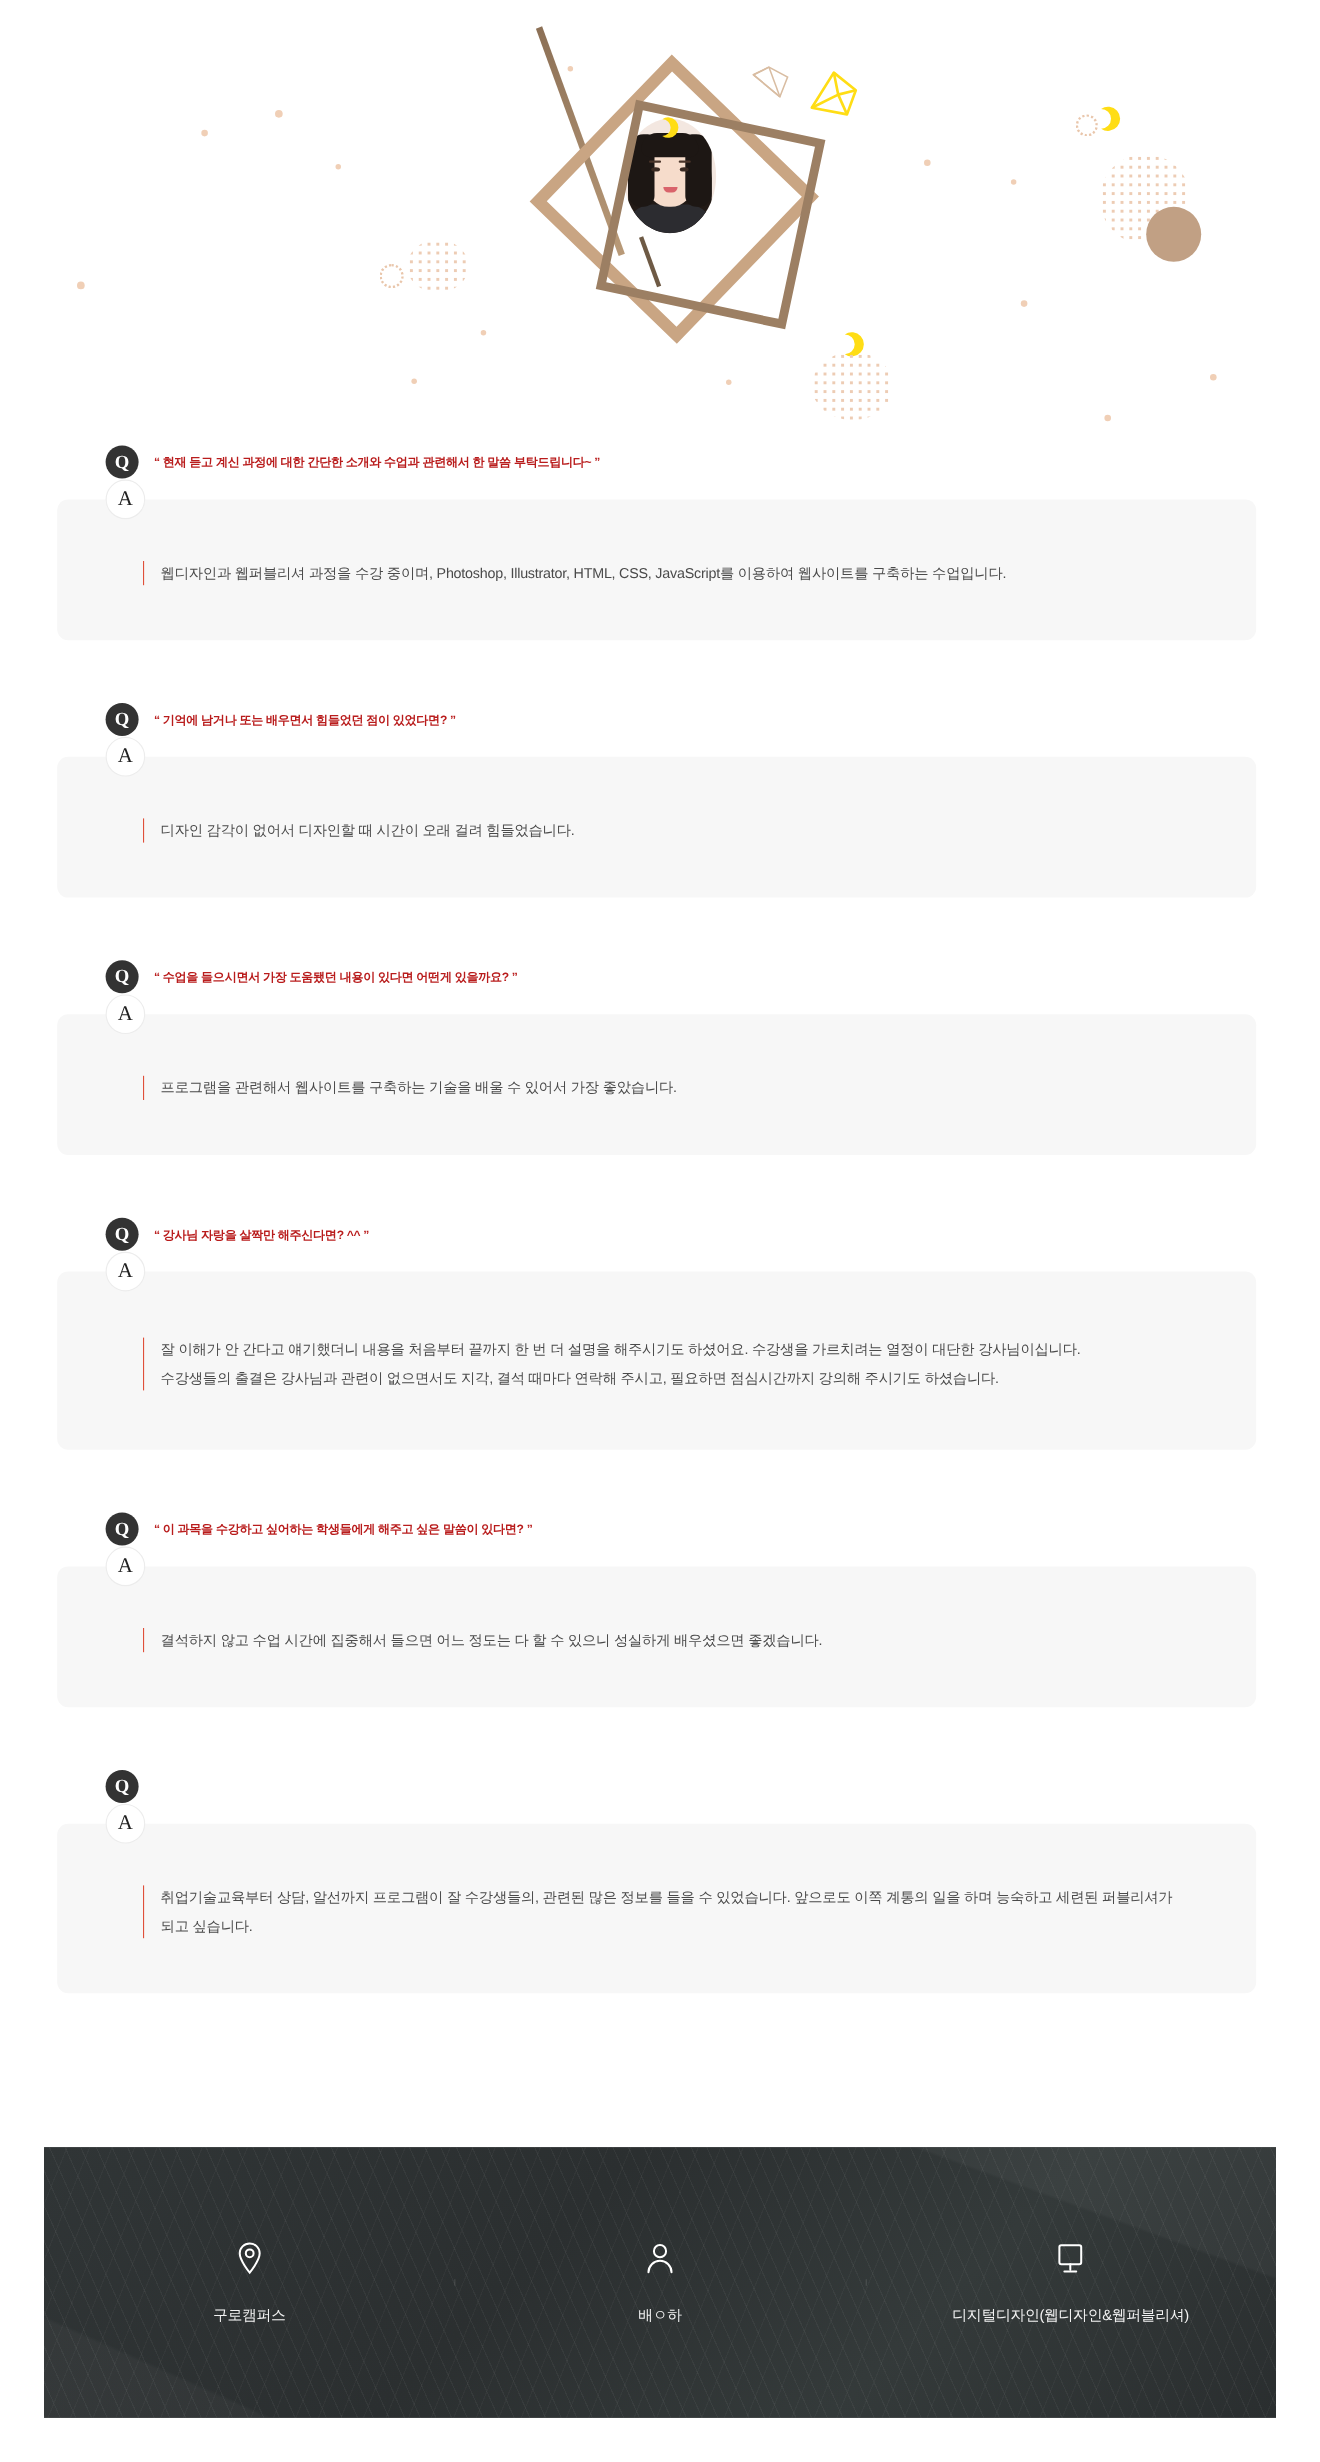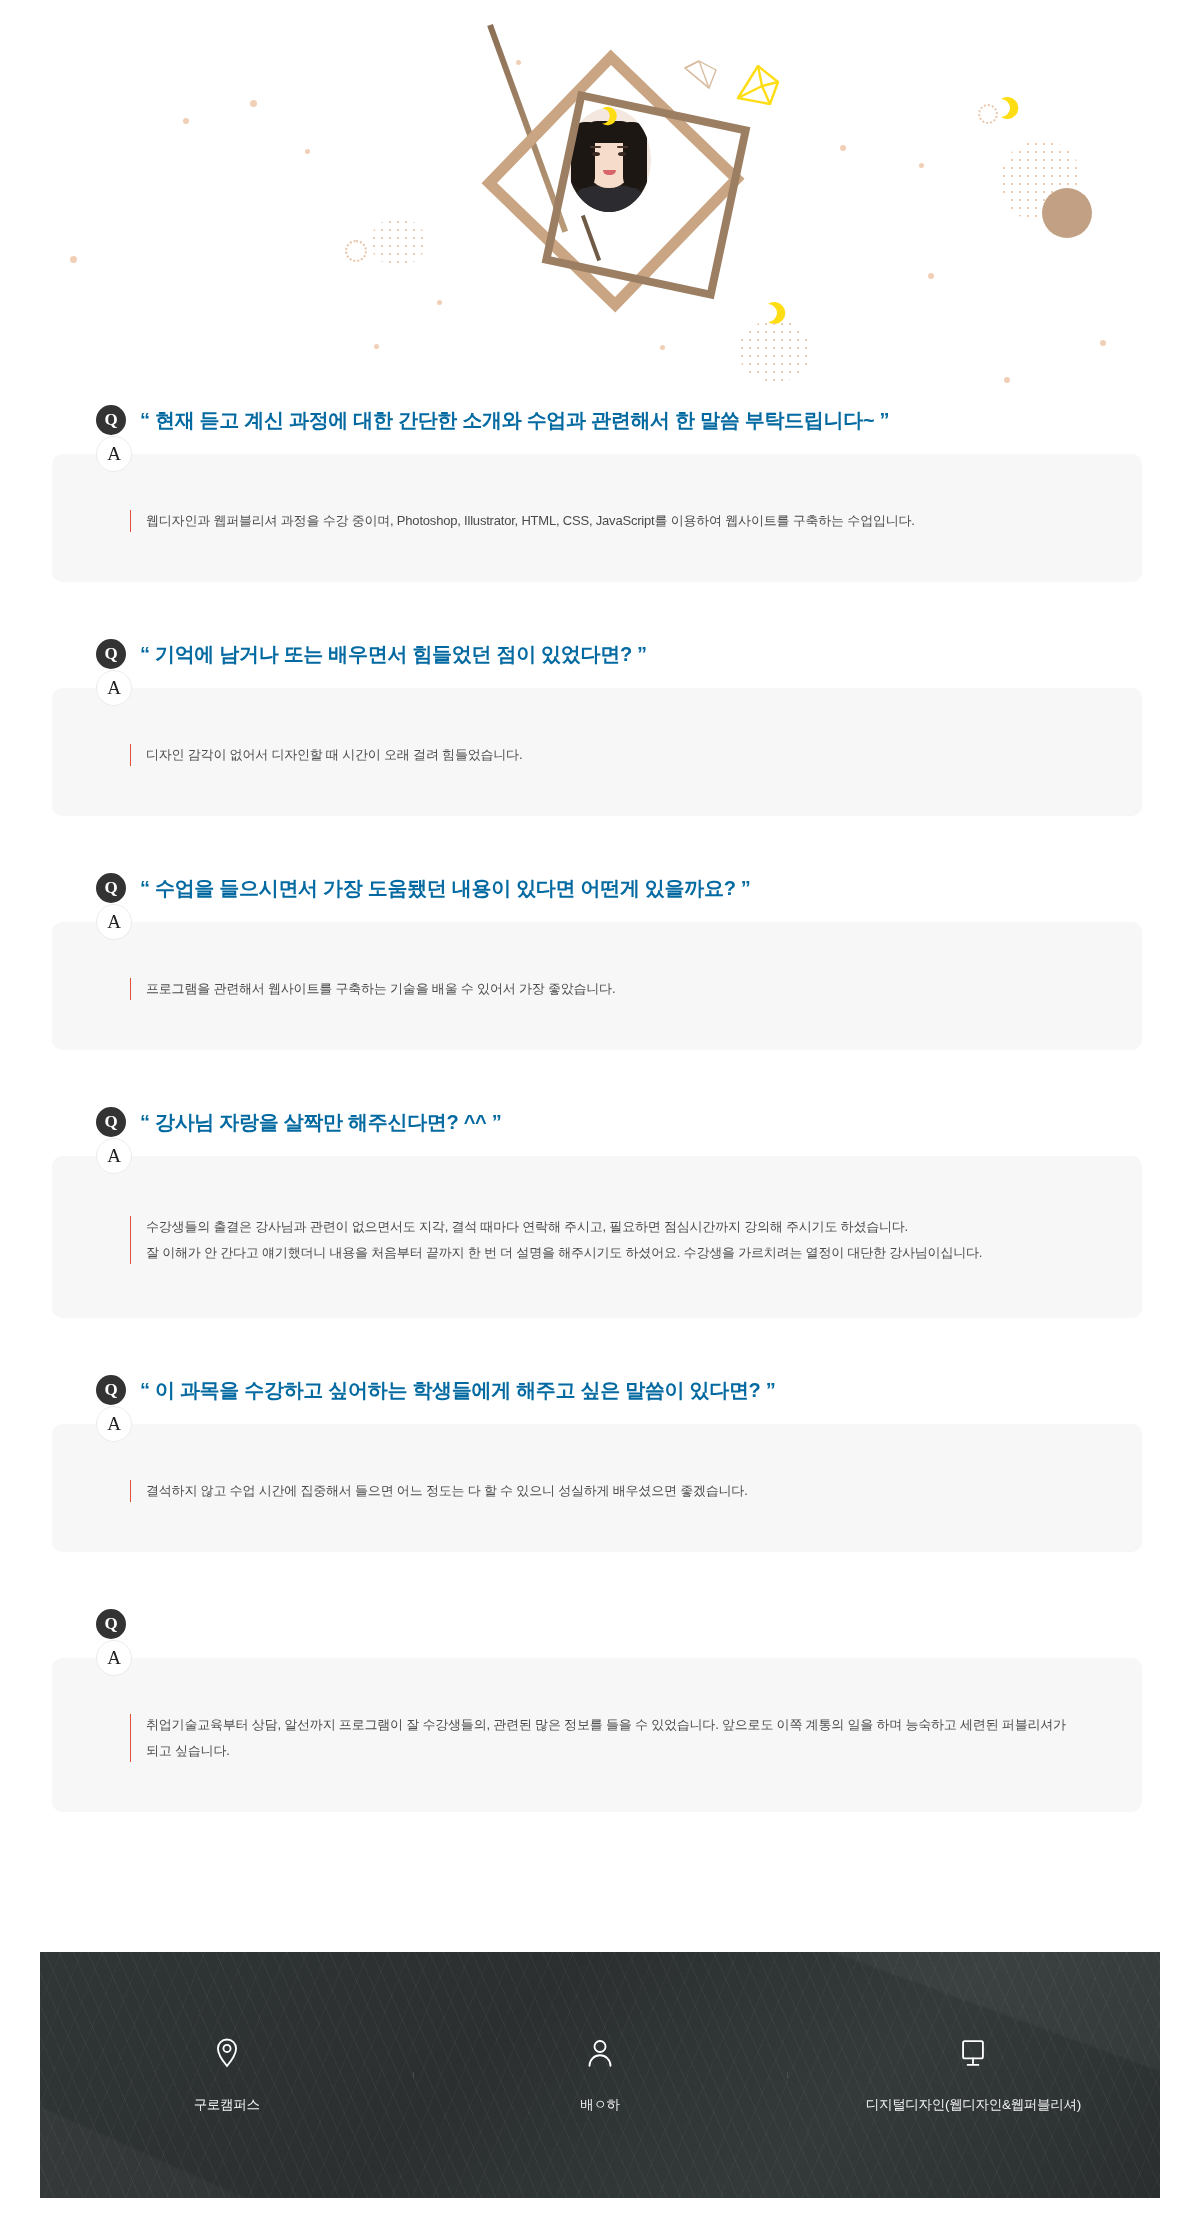--- a/index.html
+++ b/index.html
@@ -156,22 +156,22 @@
     border-radius: 50%;
     background: #333333;
     color: #ffffff;
     display: flex; align-items: center; justify-content: center;
     font-family: "Liberation Serif", "DejaVu Serif", serif;
     font-size: 17px;
     font-weight: 700;
     flex: 0 0 30px;
   }
   .q-text {
-    font-size: 20px;
-    color: #0369a1;
+    font-size: 11px;
+    color: #b91c1c;
     font-weight: 600;
     letter-spacing: -0.3px;
     white-space: nowrap;
   }
 
   .a-card {
     position: relative;
     margin: 14px 0 0 52px;
     width: 1090px;
     background: #f7f7f7;
@@ -389,22 +389,22 @@
   </div>
 
   <div class="qa-block">
     <div class="q-row">
       <div class="badge-q">Q</div>
       <div class="q-text">“ 강사님 자랑을 살짝만 해주신다면? ^^ ”</div>
     </div>
     <div class="a-card tall">
       <div class="badge-a">A</div>
       <div class="a-body">
+        <div class="a-line">잘 이해가 안 간다고 얘기했더니 내용을 처음부터 끝까지 한 번 더 설명을 해주시기도 하셨어요. 수강생을 가르치려는 열정이 대단한 강사님이십니다.</div>
         <div class="a-line">수강생들의 출결은 강사님과 관련이 없으면서도 지각, 결석 때마다 연락해 주시고, 필요하면 점심시간까지 강의해 주시기도 하셨습니다.</div>
-        <div class="a-line">잘 이해가 안 간다고 얘기했더니 내용을 처음부터 끝까지 한 번 더 설명을 해주시기도 하셨어요. 수강생을 가르치려는 열정이 대단한 강사님이십니다.</div>
       </div>
     </div>
   </div>
 
   <div class="qa-block">
     <div class="q-row">
       <div class="badge-q">Q</div>
       <div class="q-text">“ 이 과목을 수강하고 싶어하는 학생들에게 해주고 싶은 말씀이 있다면? ”</div>
     </div>
     <div class="a-card">

